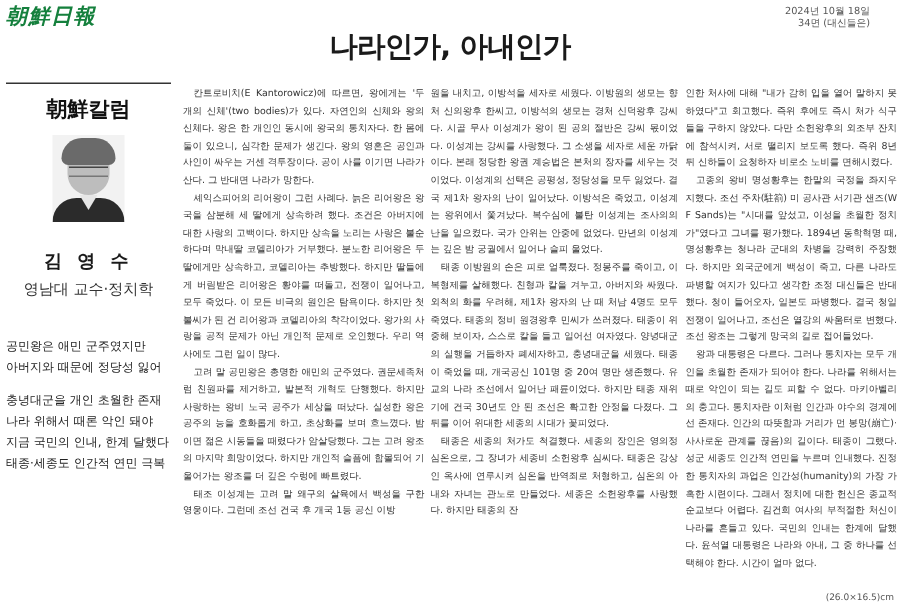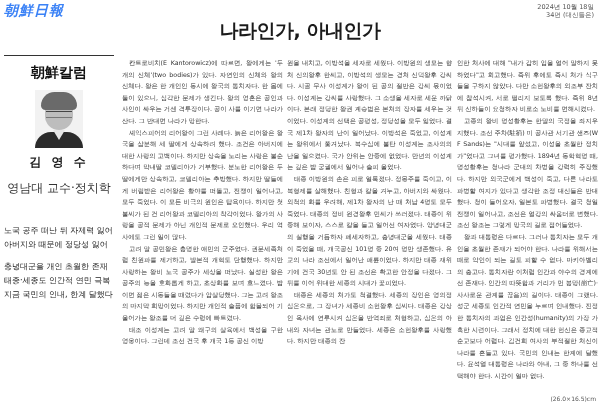--- a/index.html
+++ b/index.html
@@ -1,30 +1,30 @@
 <!DOCTYPE html>
 <html><head>
 <meta charset="utf-8">
 <style>
   html,body{margin:0;padding:0;background:#ffffff;}
   body{width:600px;height:405px;position:relative;overflow:hidden;font-family:"DejaVu Sans","Liberation Sans",sans-serif;color:#1a1a1a;}
-  .masthead{position:absolute;left:4px;top:2px;font-family:"DejaVu Serif","Liberation Serif",serif;font-weight:bold;font-size:14px;letter-spacing:1px;color:#3b82f6;font-style:italic;}
-  .dateline{position:absolute;right:6px;top:3px;text-align:right;font-size:6.5px;line-height:8px;color:#555;}
+  .masthead{position:absolute;left:4px;top:2px;font-family:"DejaVu Serif","Liberation Serif",serif;font-weight:bold;font-size:14px;letter-spacing:1px;color:#15803d;font-style:italic;}
+  .dateline{position:absolute;right:20px;top:3px;text-align:right;font-size:6.5px;line-height:8px;color:#555;}
   .headline{position:absolute;left:0;width:600px;top:18px;text-align:center;font-size:19px;font-weight:bold;color:#1a1a1a;letter-spacing:-0.5px;}
   .sidebar{position:absolute;left:0;top:55px;width:118px;}
   .rule{height:1px;background:#333;margin:0 4px 0 4px;}
   .column-label{text-align:center;font-size:14px;font-weight:bold;margin-top:8px;color:#111;}
   .photo{width:48px;height:58px;margin:8px auto 0 auto;position:relative;background:#f2f2f2;overflow:hidden;}
   .photo .hair{position:absolute;left:6px;top:2px;width:36px;height:18px;border-radius:18px 18px 6px 6px;background:#6a6a6a;}
   .photo .face{position:absolute;left:10px;top:8px;width:28px;height:32px;border-radius:12px 12px 14px 14px;background:#bdbdbd;}
   .photo .glasses{position:absolute;left:11px;top:21px;width:26px;height:5px;border-top:1.5px solid #444;border-bottom:1px solid #777;}
   .photo .suit{position:absolute;left:0;top:42px;width:48px;height:20px;background:#2b2b2b;border-radius:16px 16px 0 0;}
   .photo .collar{position:absolute;left:18px;top:40px;width:12px;height:10px;background:#e6e6e6;clip-path:polygon(0 0,100% 0,50% 100%);}
-  .author-name{text-align:center;font-size:12px;font-weight:bold;margin-top:6px;letter-spacing:3px;}
-  .author-title{text-align:center;font-size:12px;margin-top:9px;color:#333;}
+  .author-name{text-align:center;font-size:12px;font-weight:bold;margin-top:18px;letter-spacing:3px;}
+  .author-title{text-align:center;font-size:10px;margin-top:3px;color:#333;}
   .summary{position:absolute;left:4px;top:224px;width:114px;}
   .summary p{margin:0;font-size:8px;line-height:14px;color:#222;white-space:nowrap;}
   .summary .gap{height:8px;}
   .body-col{position:absolute;top:57px;font-size:6.3px;line-height:11.6px;color:#333;text-align:justify;}
   .body-col p{margin:0;text-indent:7px;}
   .col1{left:122px;width:161px;}
   .col2{left:287px;width:165px;}
   .col3{left:457px;width:141px;}
   .size-note{position:absolute;right:4px;bottom:3px;font-size:6px;color:#555;}
 </style>
@@ -47,26 +47,27 @@
     <div class="collar"></div>
     <div class="face"></div>
     <div class="hair"></div>
     <div class="glasses"></div>
   </div>
   <div class="author-name">김 영 수</div>
   <div class="author-title">영남대 교수·정치학</div>
 </div>
 
 <div class="summary">
-  <p>노국 공주 떠난 뒤 자제력 잃어</p>
+  <p>공민왕은 애민 군주였지만</p>
   <p>아버지와 때문에 정당성 잃어</p>
   <div class="gap"></div>
   <p>충녕대군을 개인 초월한 존재</p>
+  <p>나라 위해서 때론 악인 돼야</p>
+  <p>지금 국민의 인내, 한계 달했다</p>
   <p>태종·세종도 인간적 연민 극복</p>
-  <p>지금 국민의 인내, 한계 달했다</p>
 </div>
 
 <div class="body-col col1">
   <p>칸트로비치(E Kantorowicz)에 따르면, 왕에게는 '두 개의 신체'(two bodies)가 있다. 자연인의 신체와 왕의 신체다. 왕은 한 개인인 동시에 왕국의 통치자다. 한 몸에 둘이 있으니, 심각한 문제가 생긴다. 왕의 영혼은 공인과 사인이 싸우는 거센 격투장이다. 공이 사를 이기면 나라가 산다. 그 반대면 나라가 망한다.</p>
   <p>셰익스피어의 리어왕이 그런 사례다. 늙은 리어왕은 왕국을 삼분해 세 딸에게 상속하려 했다. 조건은 아버지에 대한 사랑의 고백이다. 하지만 상속을 노리는 사랑은 불순하다며 막내딸 코델리아가 거부했다. 분노한 리어왕은 두 딸에게만 상속하고, 코델리아는 추방했다. 하지만 딸들에게 버림받은 리어왕은 황야를 떠돌고, 전쟁이 일어나고, 모두 죽었다. 이 모든 비극의 원인은 탐욕이다. 하지만 첫 불씨가 된 건 리어왕과 코델리아의 착각이었다. 왕가의 사랑을 공적 문제가 아닌 개인적 문제로 오인했다. 우리 역사에도 그런 일이 많다.</p>
   <p>고려 말 공민왕은 총명한 애민의 군주였다. 권문세족처럼 친원파를 제거하고, 발본적 개혁도 단행했다. 하지만 사랑하는 왕비 노국 공주가 세상을 떠났다. 실성한 왕은 공주의 능을 호화롭게 하고, 초상화를 보며 흐느꼈다. 밤이면 젊은 시동들을 때렸다가 암살당했다. 그는 고려 왕조의 마지막 희망이었다. 하지만 개인적 슬픔에 함몰되어 기울어가는 왕조를 더 깊은 수렁에 빠트렸다.</p>
   <p>태조 이성계는 고려 말 왜구의 살육에서 백성을 구한 영웅이다. 그런데 조선 건국 후 개국 1등 공신 이방</p>
 </div>
 
 <div class="body-col col2">

